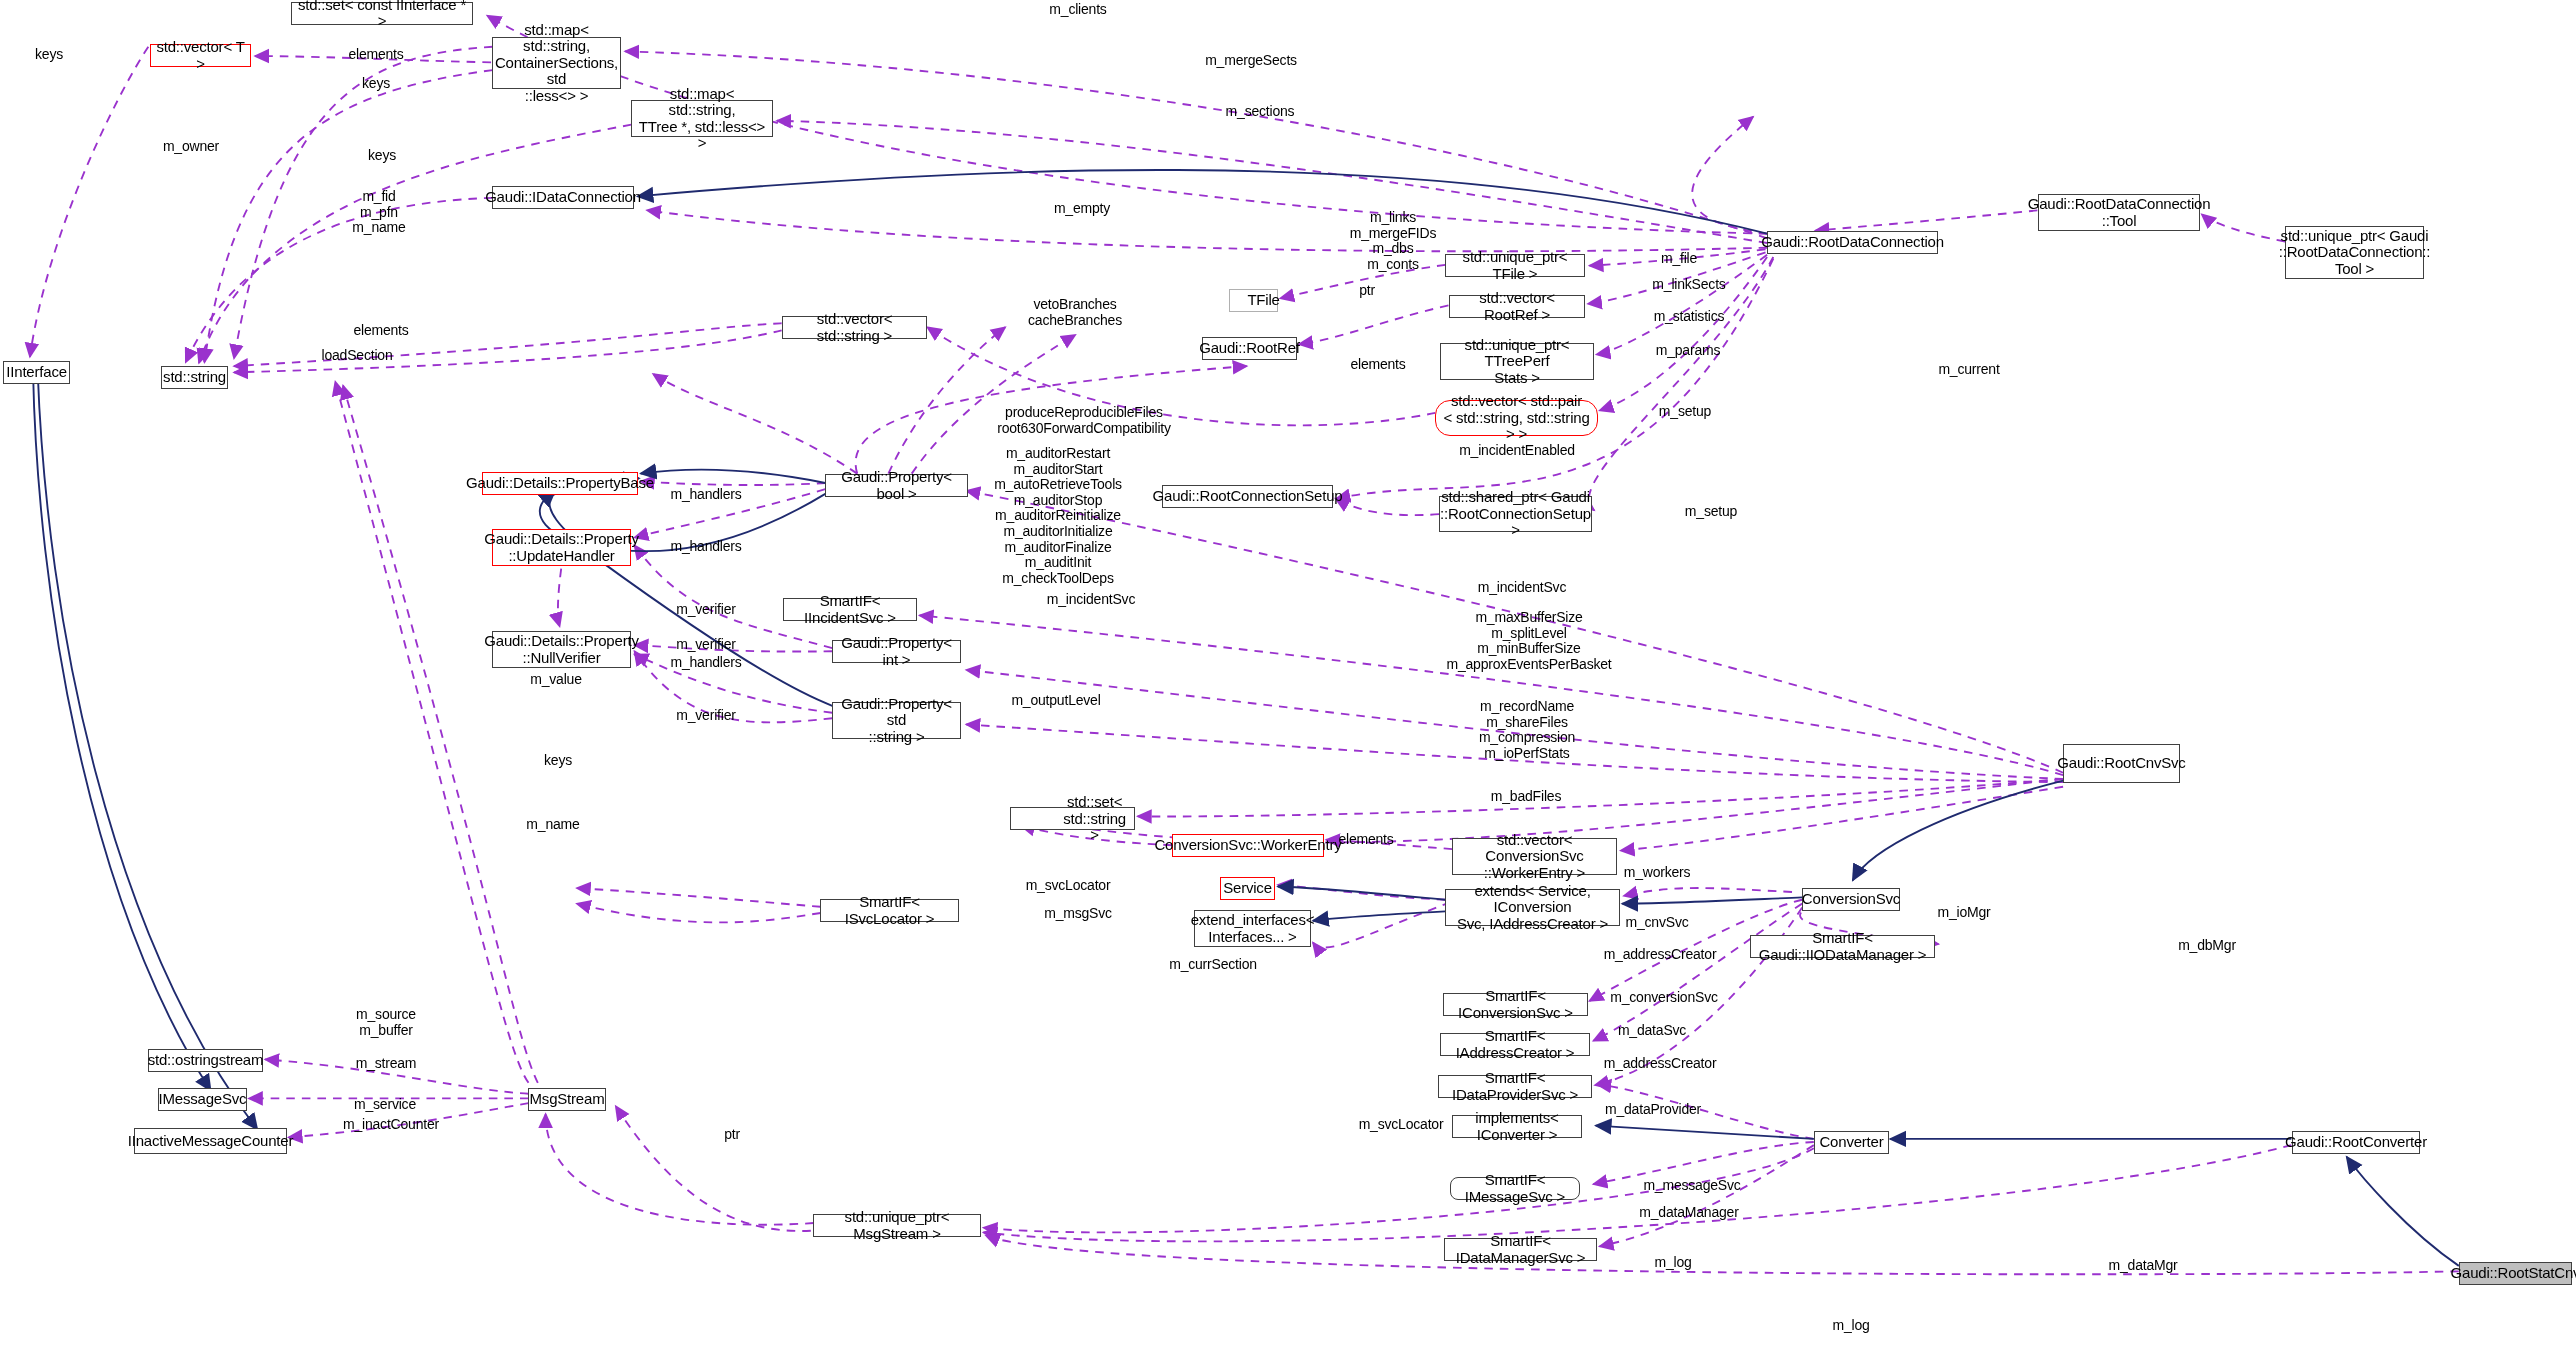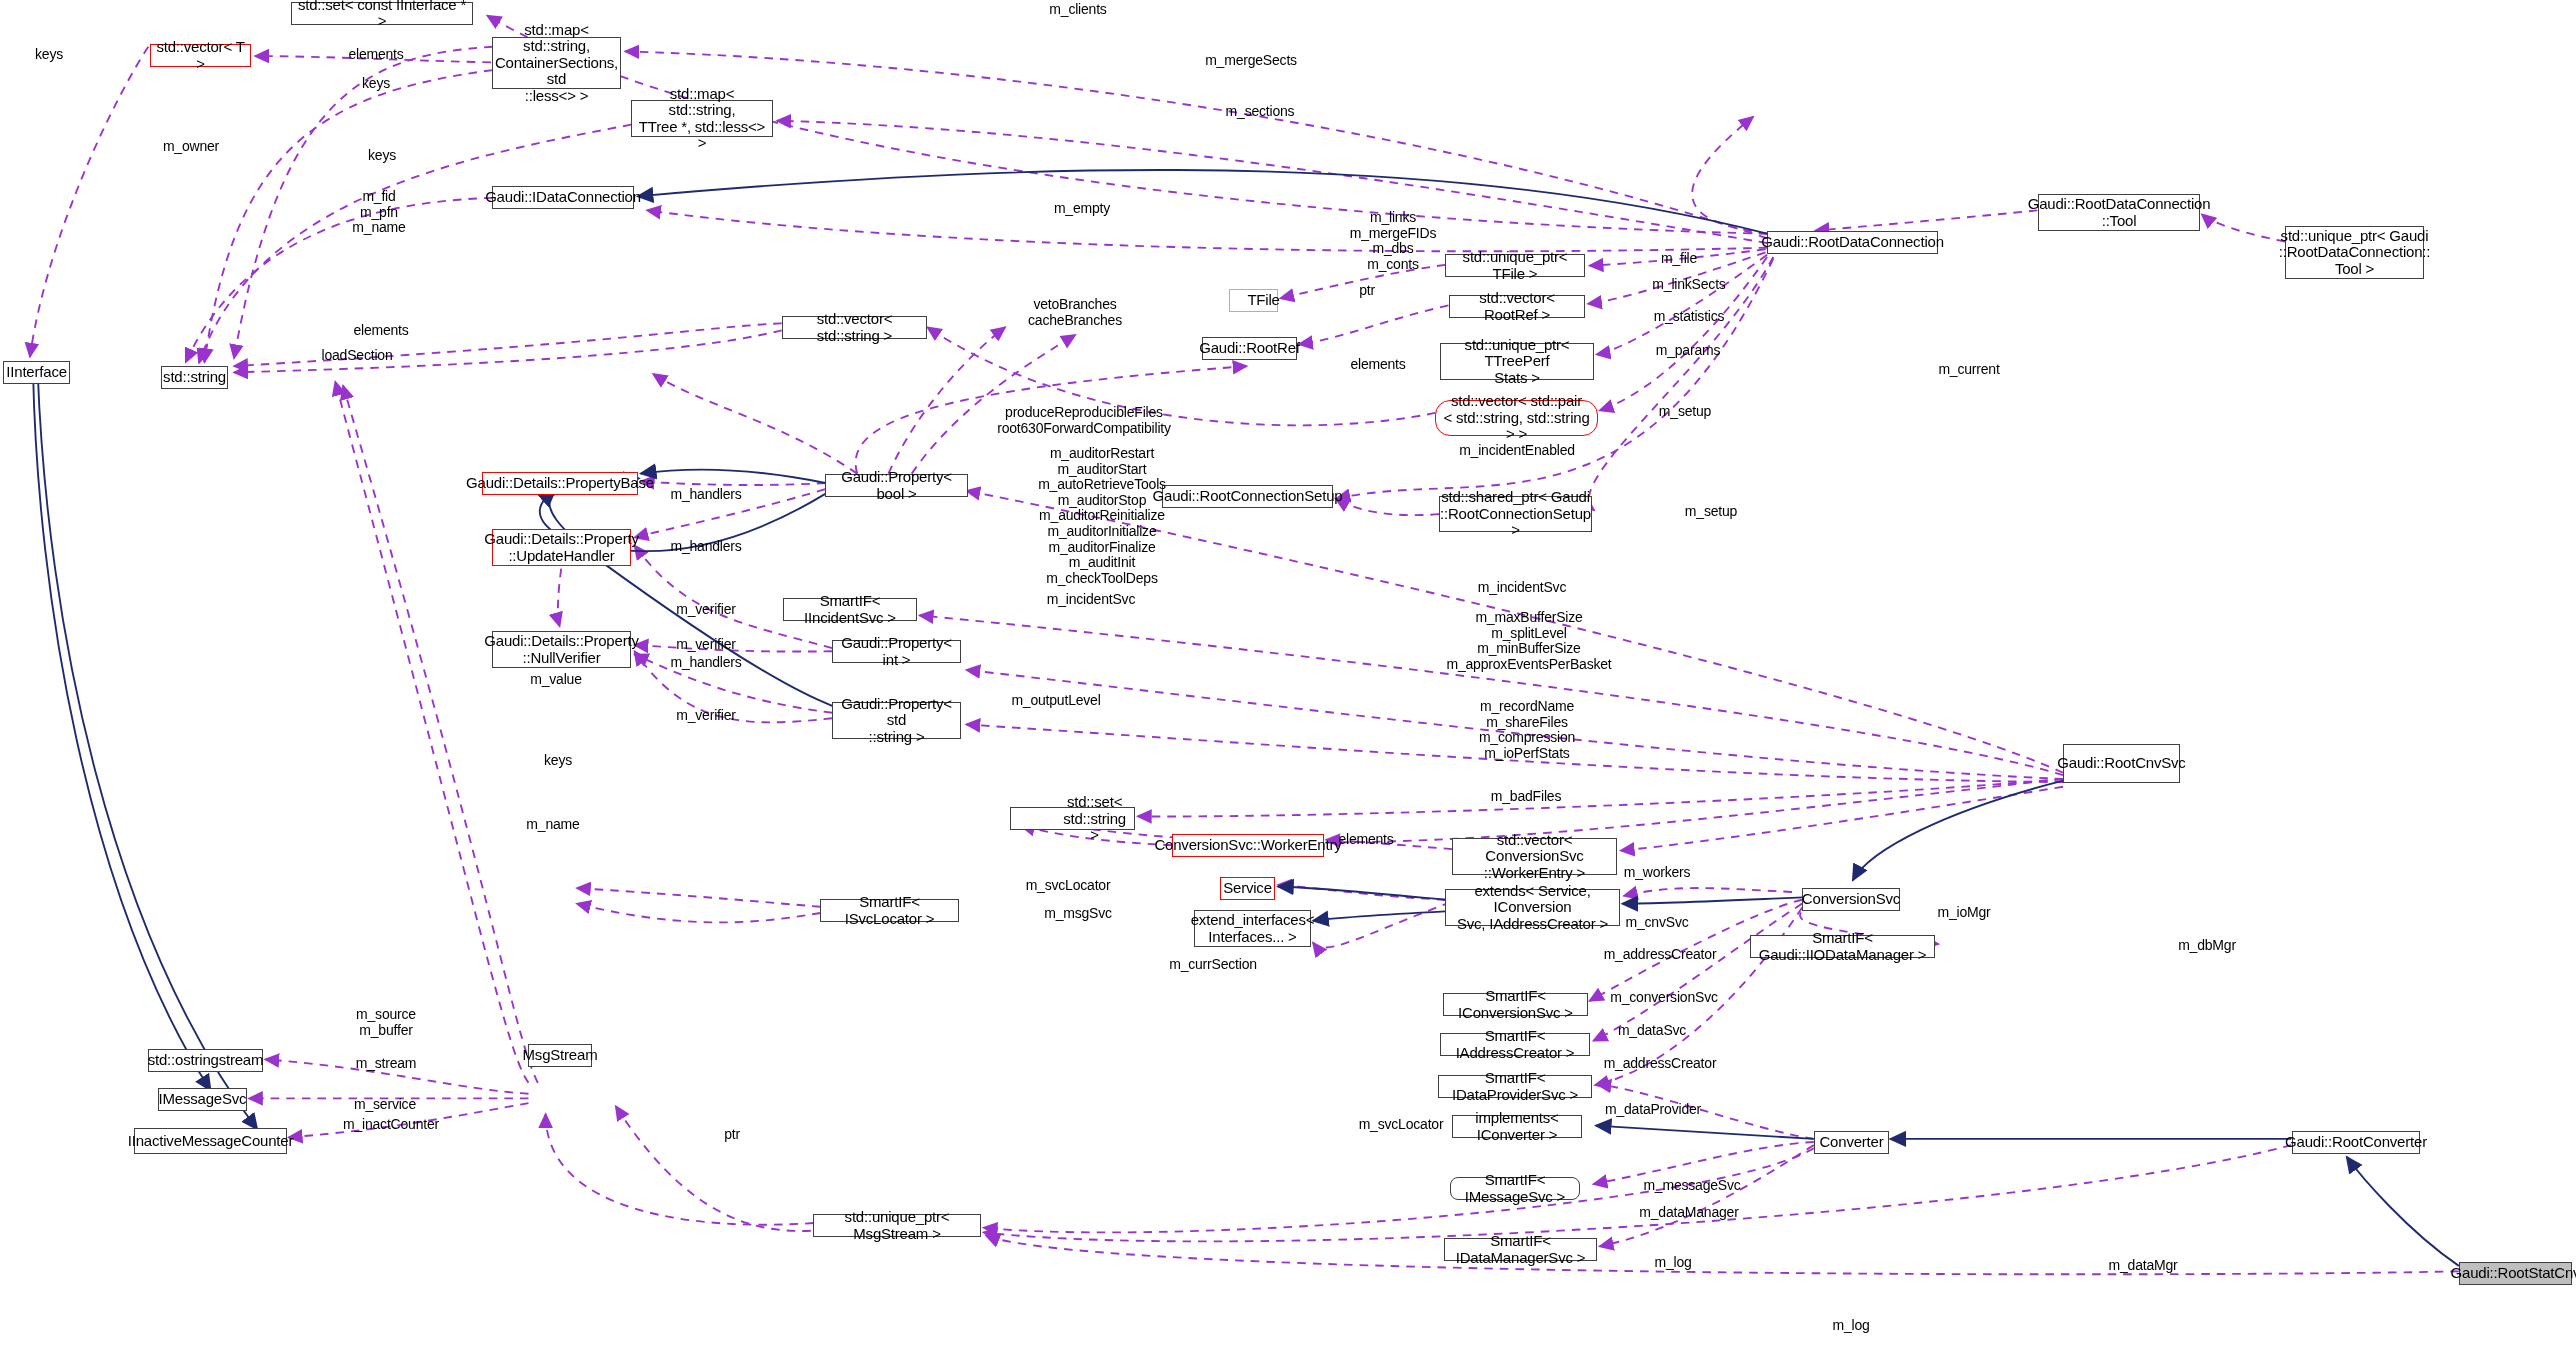--- a/index.html
+++ b/index.html
@@ -202,21 +202,21 @@
       <div class="node" style="left: 1443px; top: 993px; width: 145px; height: 23.4px;">SmartIF&lt; IConversionSvc &gt;</div>
       <div class="node" style="left: 1440px; top: 1033px; width: 150px; height: 23.4px;">SmartIF&lt; IAddressCreator &gt;</div>
       <div class="node" style="left: 1438px; top: 1075px; width: 154px; height: 23.4px;">SmartIF&lt; IDataProviderSvc &gt;</div>
       <div class="node" style="left: 1452px; top: 1115px; width: 130px; height: 23.4px;">implements&lt; IConverter &gt;</div>
       <div class="node" style="left: 1450px; top: 1177px; width: 130px; height: 23.4px; border-radius: 8px;">SmartIF&lt; IMessageSvc &gt;</div>
       <div class="node" style="left: 1444px; top: 1238px; width: 153px; height: 23.4px;">SmartIF&lt; IDataManagerSvc &gt;</div>
       <div class="node" style="left: 1814px; top: 1131px; width: 75px; height: 23.4px;">Converter</div>
       <div class="node" style="left: 148px; top: 1049px; width: 115px; height: 23.4px;">std::ostringstream</div>
       <div class="node" style="left: 158px; top: 1088px; width: 89px; height: 23.4px;">IMessageSvc</div>
       <div class="node" style="left: 134px; top: 1128px; width: 153px; height: 26px;">IInactiveMessageCounter</div>
-      <div class="node" style="left: 528px; top: 1044px; width: 64px; height: 23.4px;">MsgStream</div>
+      <div class="node" style="left: 528px; top: 1088px; width: 78px; height: 23.4px;">MsgStream</div>
       <div class="node" style="left: 813px; top: 1214px; width: 168px; height: 23.4px;">std::unique_ptr&lt; MsgStream &gt;</div>
       <div class="node" style="left: 2063px; top: 744px; width: 117px; height: 39px;">Gaudi::RootCnvSvc</div>
       <div class="node" style="left: 2292px; top: 1131px; width: 128px; height: 23.4px;">Gaudi::RootConverter</div>
       <div class="node grey" style="left: 2459px; top: 1262px; width: 113px; height: 23.4px;">Gaudi::RootStatCnv</div>
     </div>
   <div id="labels">
       <div class="elabel" style="left: 1078px; top: 2.3px;">m_clients</div>
       <div class="elabel" style="left: 49px; top: 47px;">keys</div>
       <div class="elabel" style="left: 376px; top: 47px;">elements</div>
       <div class="elabel" style="left: 1251px; top: 53px;">m_mergeSects</div>
@@ -240,21 +240,21 @@
       <div class="elabel" style="left: 1689px; top: 309px;">m_statistics</div>
       <div class="elabel" style="left: 381px; top: 323px;">elements</div>
       <div class="elabel" style="left: 1378px; top: 357px;">elements</div>
       <div class="elabel" style="left: 1688px; top: 343px;">m_params</div>
       <div class="elabel" style="left: 357px; top: 348px;">loadSection</div>
       <div class="elabel" style="left: 1969px; top: 362px;">m_current</div>
       <div class="elabel" style="left: 1685px; top: 404px;">m_setup</div>
       <div class="elabel" style="left: 1084px; top: 405px;">produceReproducibleFiles
 root630ForwardCompatibility</div>
       <div class="elabel" style="left: 1517px; top: 443px;">m_incidentEnabled</div>
-      <div class="elabel" style="left: 1102px; top: 446px;">m_auditorRestart
+      <div class="elabel" style="left: 1058px; top: 446px;">m_auditorRestart
 m_auditorStart
 m_autoRetrieveTools
 m_auditorStop
 m_auditorReinitialize
 m_auditorInitialize
 m_auditorFinalize
 m_auditInit
 m_checkToolDeps</div>
       <div class="elabel" style="left: 706px; top: 487px;">m_handlers</div>
       <div class="elabel" style="left: 1711px; top: 504px;">m_setup</div>

